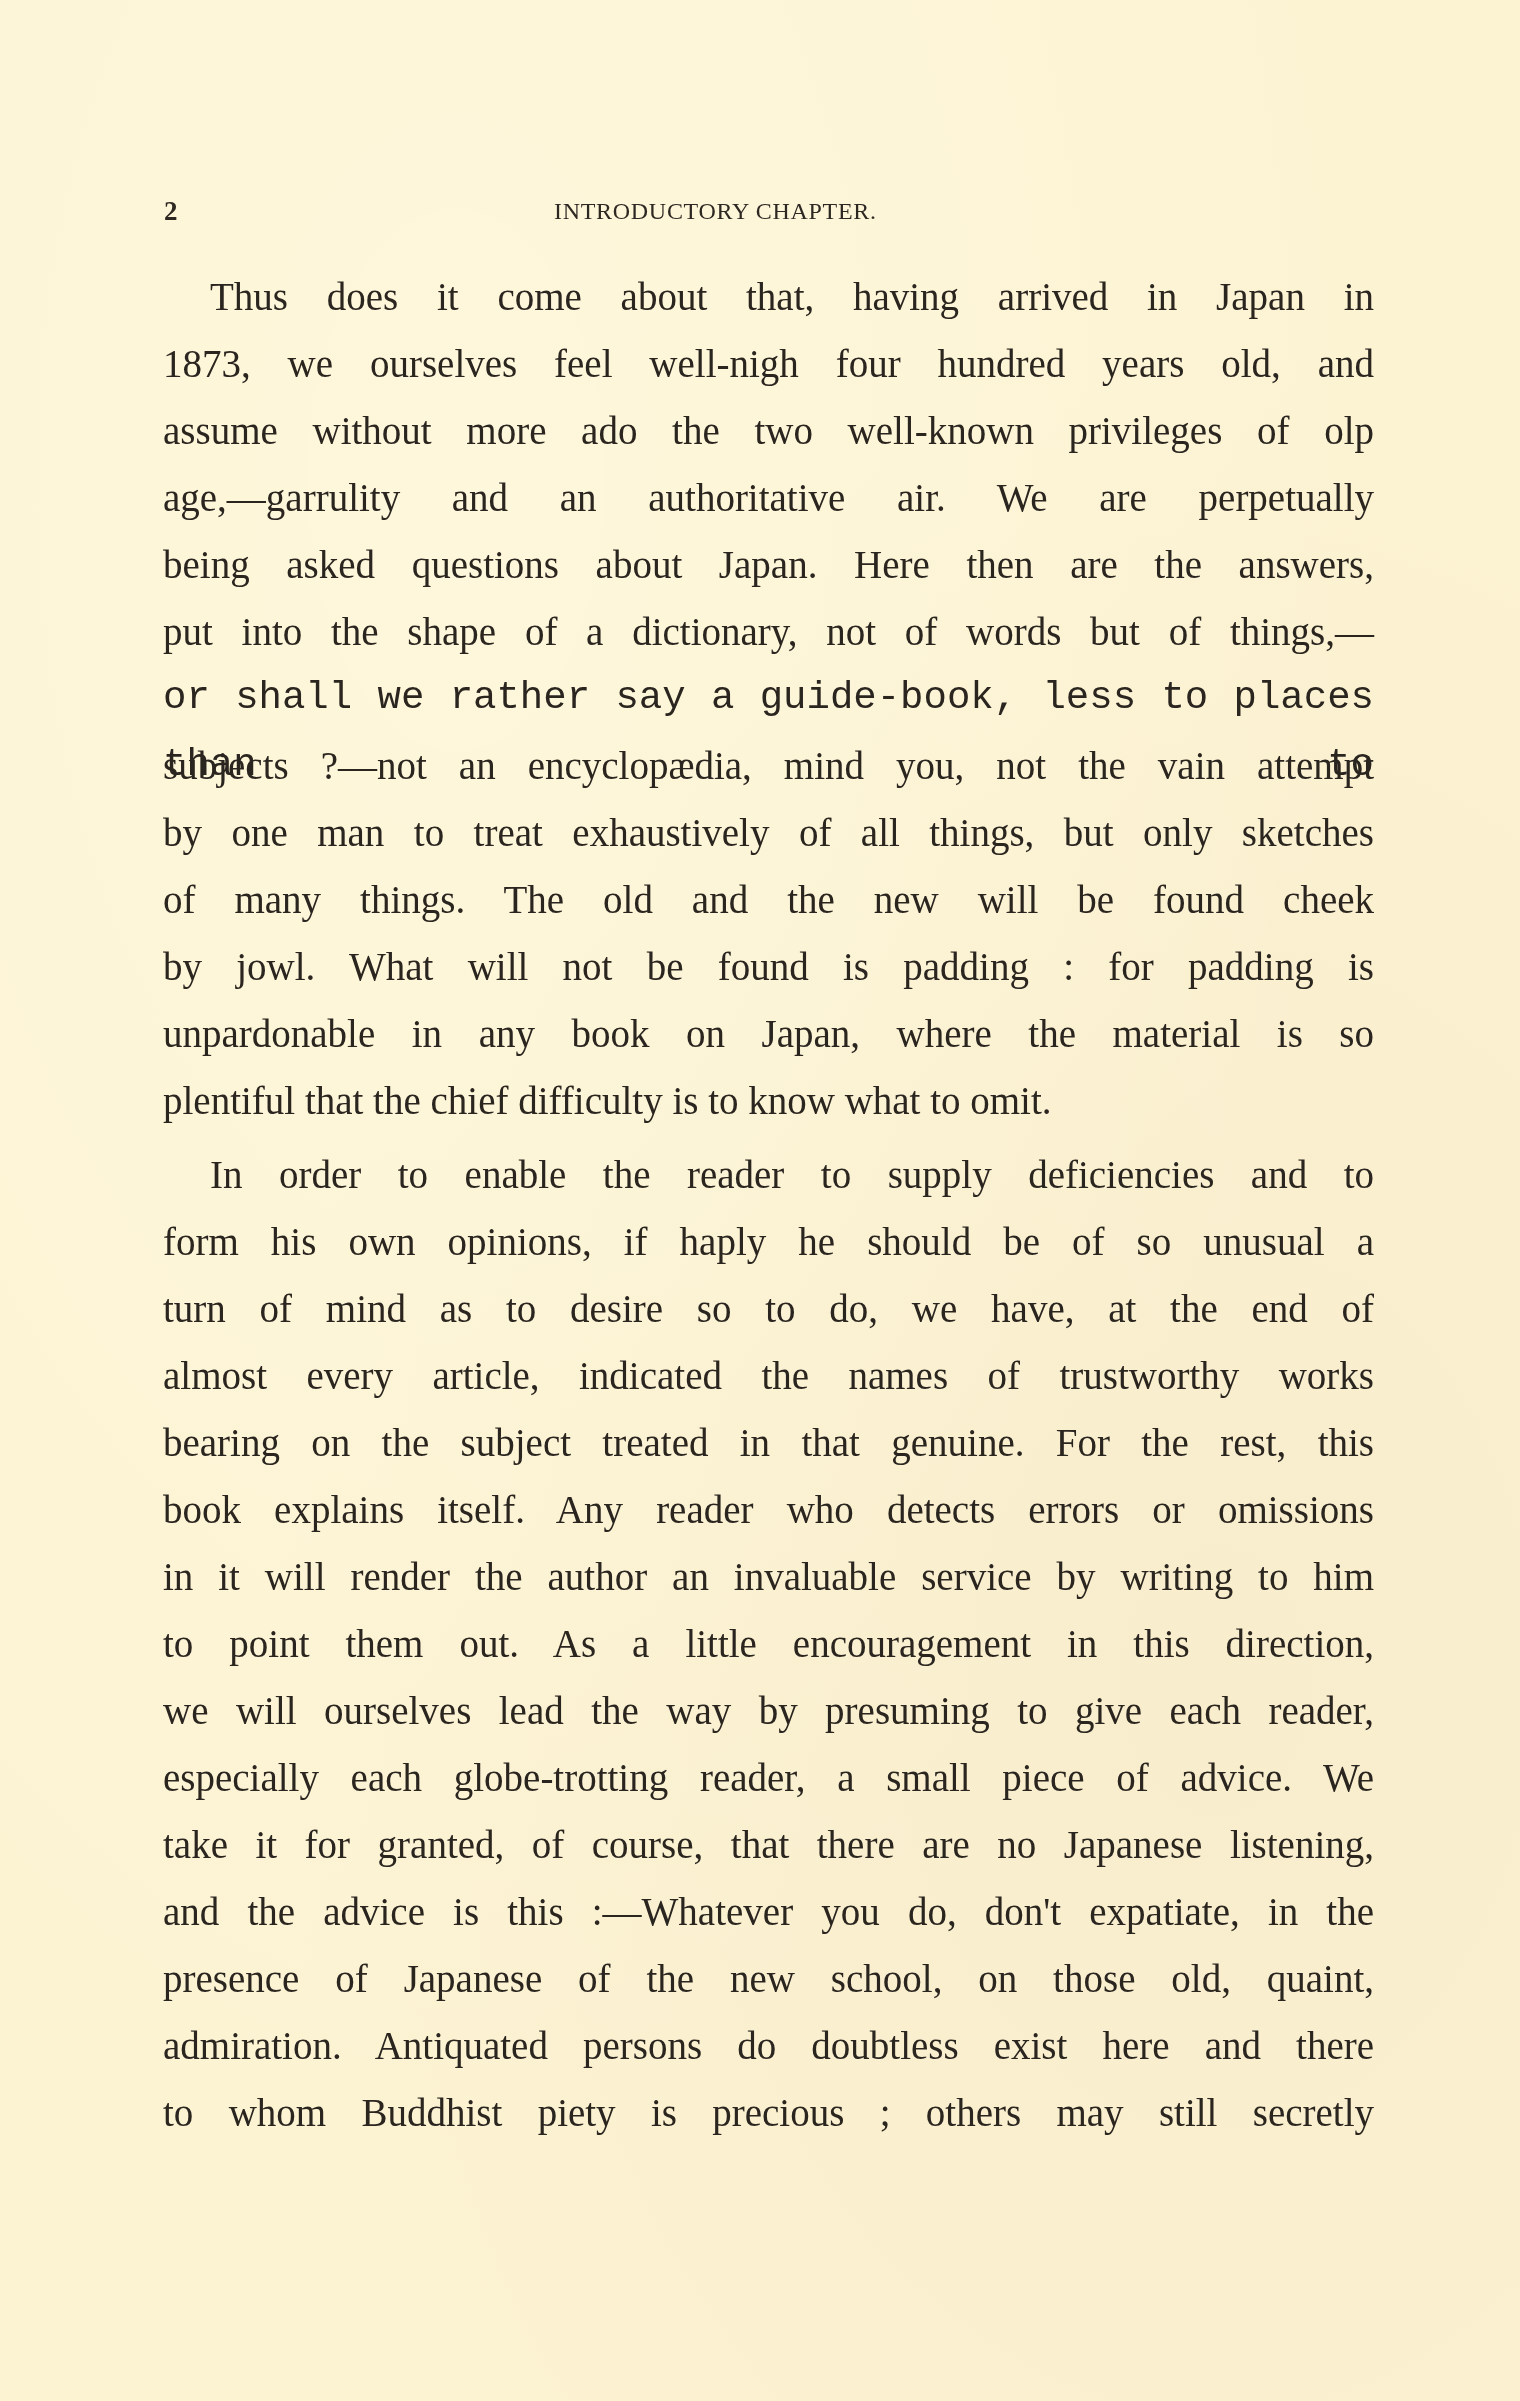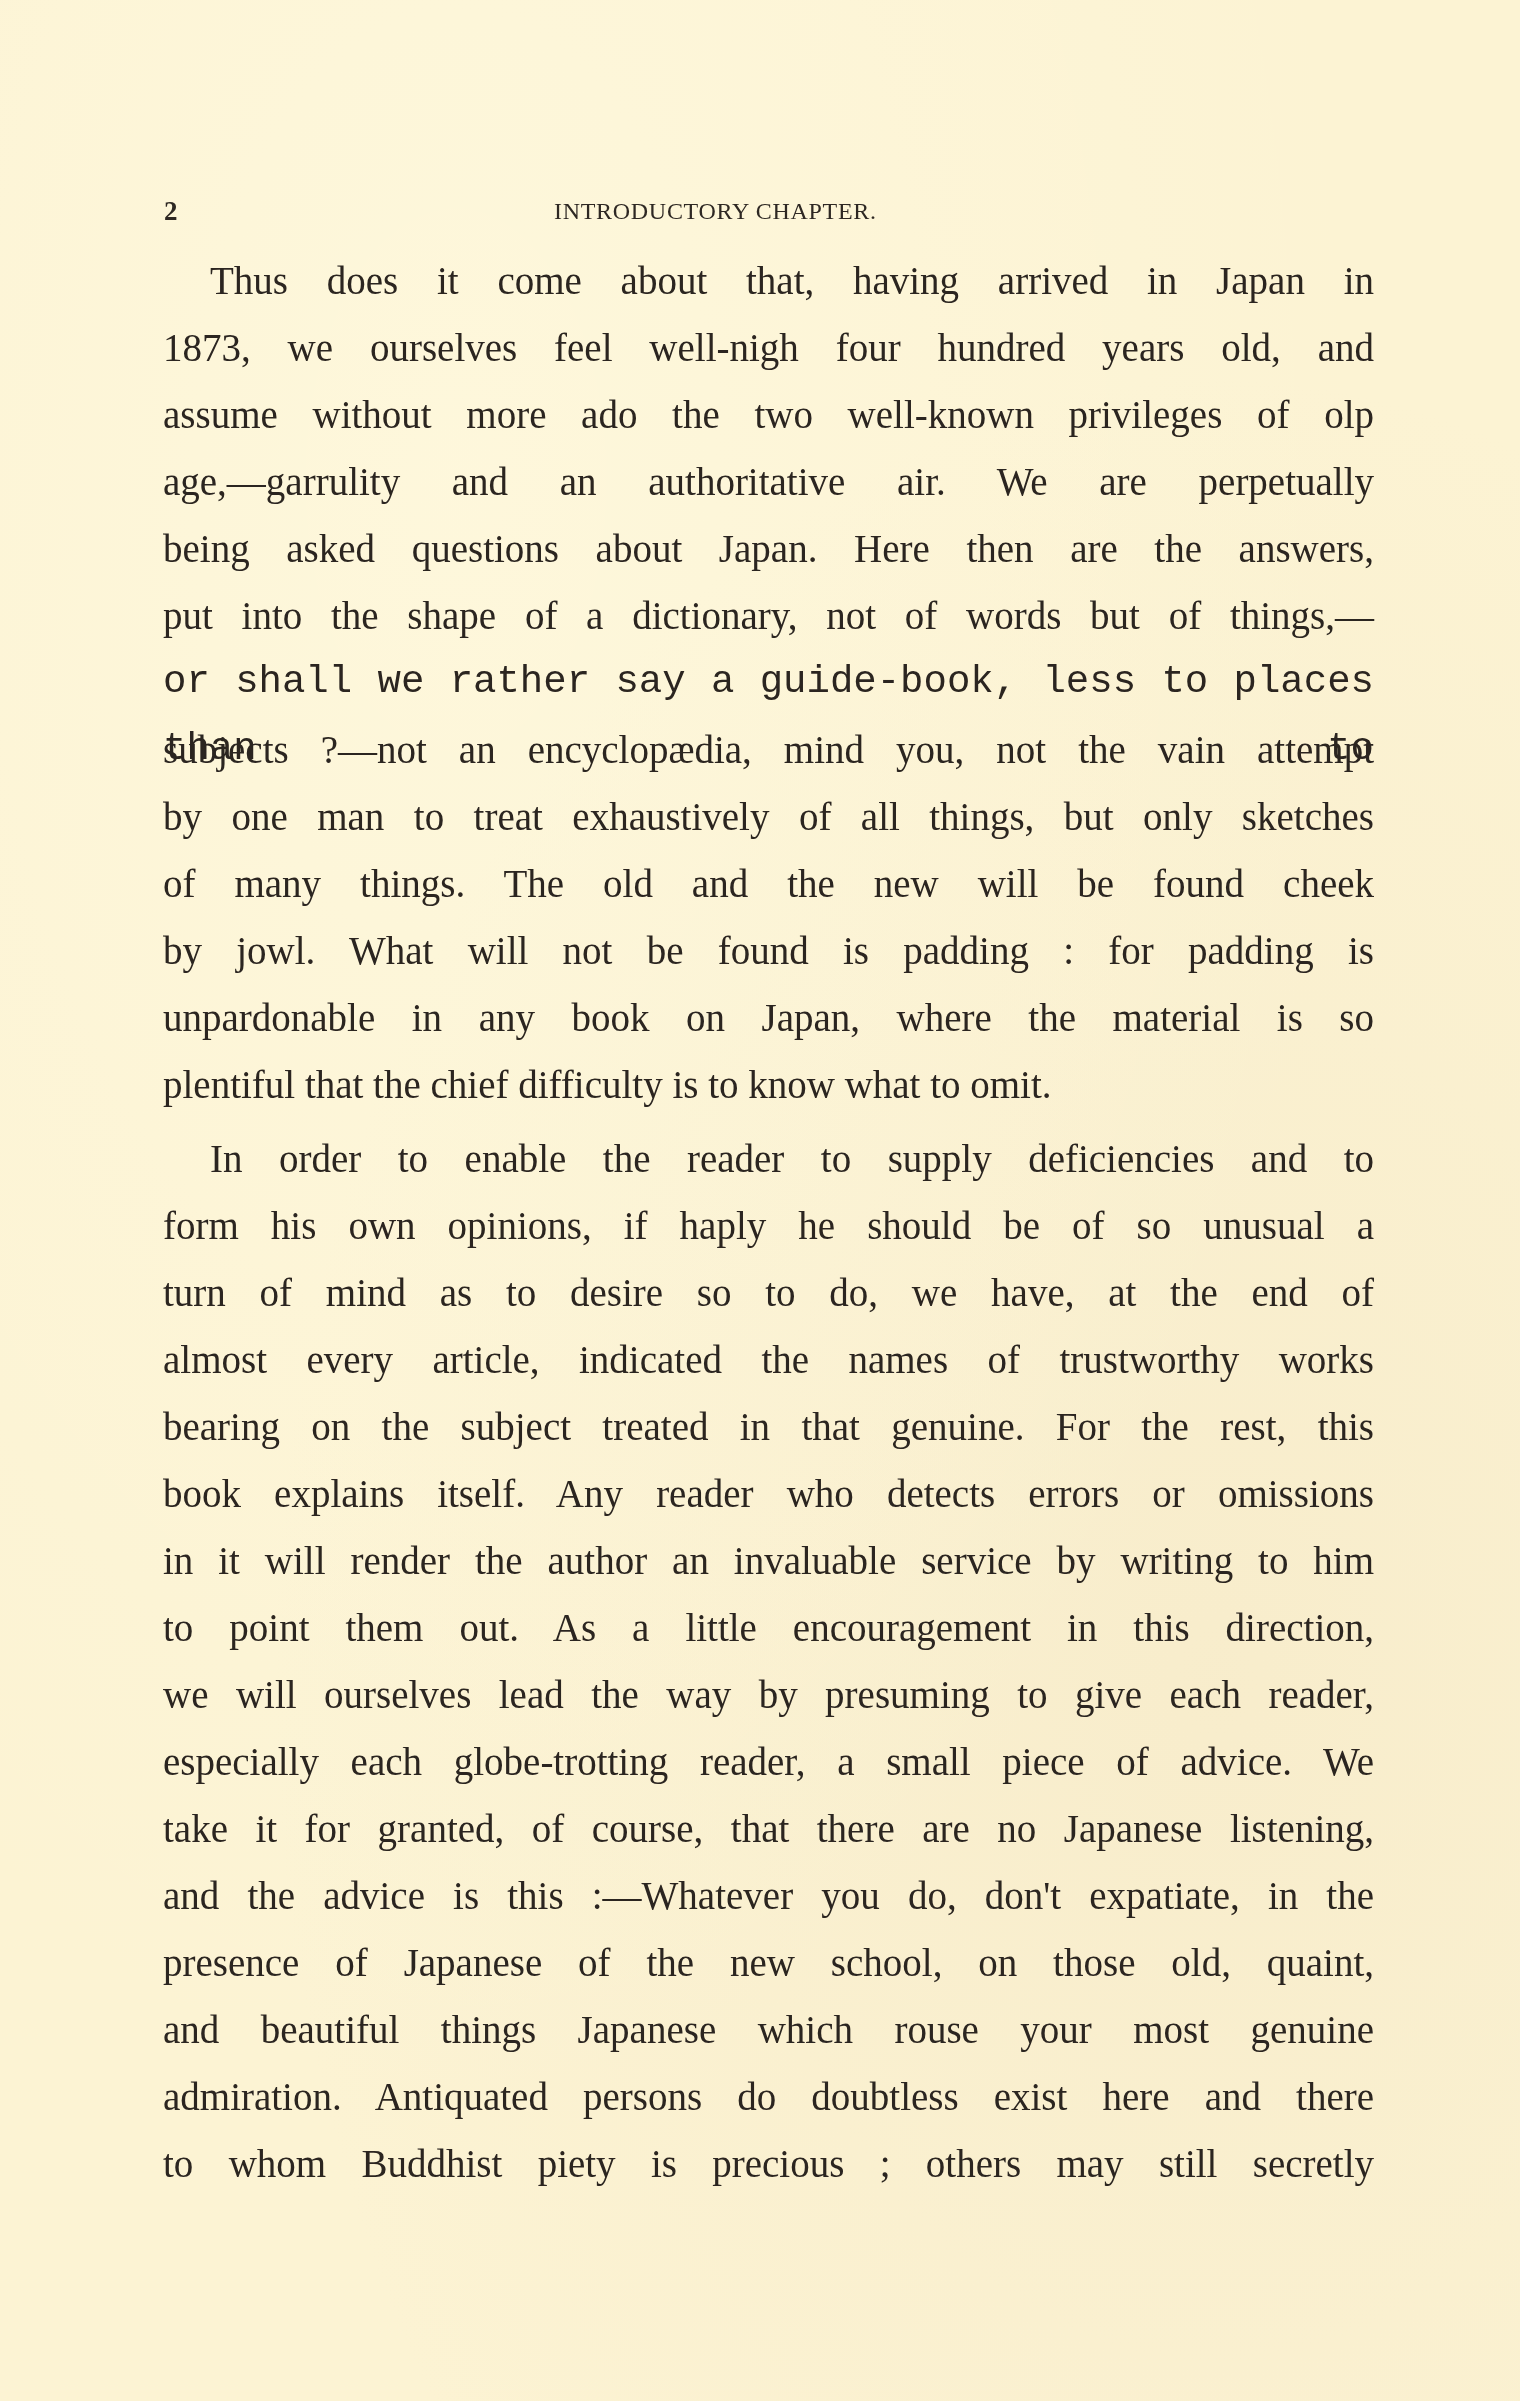--- a/index.html
+++ b/index.html
@@ -45,21 +45,21 @@
       left: 390px;
       top: 0;
       font-size: 24px;
       letter-spacing: 0.7px;
       line-height: 37px;
       color: #2e2823;
       white-space: nowrap;
     }
     .body-text {
       position: absolute;
-      top: 247px;
+      top: 263px;
       left: 163px;
       width: 1211px;
     }
     .paragraph {
       margin: 0;
     }
     .paragraph + .paragraph {
       margin-top: 6.5px;
     }
     .line {
@@ -112,19 +112,18 @@
       <span class="line" style="white-space: normal;">almost every article, indicated the names of trustworthy works</span>
       <span class="line" style="white-space: normal;">bearing on the subject treated in that genuine.  For the rest, this</span>
       <span class="line" style="white-space: normal;">book explains itself.  Any reader who detects errors or omissions</span>
       <span class="line" style="white-space: normal;">in it will render the author an invaluable service by writing to him</span>
       <span class="line" style="white-space: normal;">to point them out.  As a little encouragement in this direction,</span>
       <span class="line" style="white-space: normal;">we will ourselves lead the way by presuming to give each reader,</span>
       <span class="line" style="white-space: normal;">especially each globe-trotting reader, a small piece of advice.  We</span>
       <span class="line" style="white-space: normal;">take it for granted, of course, that there are no Japanese listening,</span>
       <span class="line" style="white-space: normal;">and the advice is this :—Whatever you do, don't expatiate, in the</span>
       <span class="line" style="white-space: normal;">presence of Japanese of the new school, on those old, quaint,</span>
-      <span class="line" style="white-space: normal;">and beautiful things Japanese which rouse your most genuine</span>
       <span class="line" style="white-space: normal;">admiration.  Antiquated persons do doubtless exist here and there</span>
       <span class="line" style="white-space: normal;">to whom Buddhist piety is precious ; others may still secretly</span>
     </div>
   </div>
 </div>
 
 
 </body></html>

